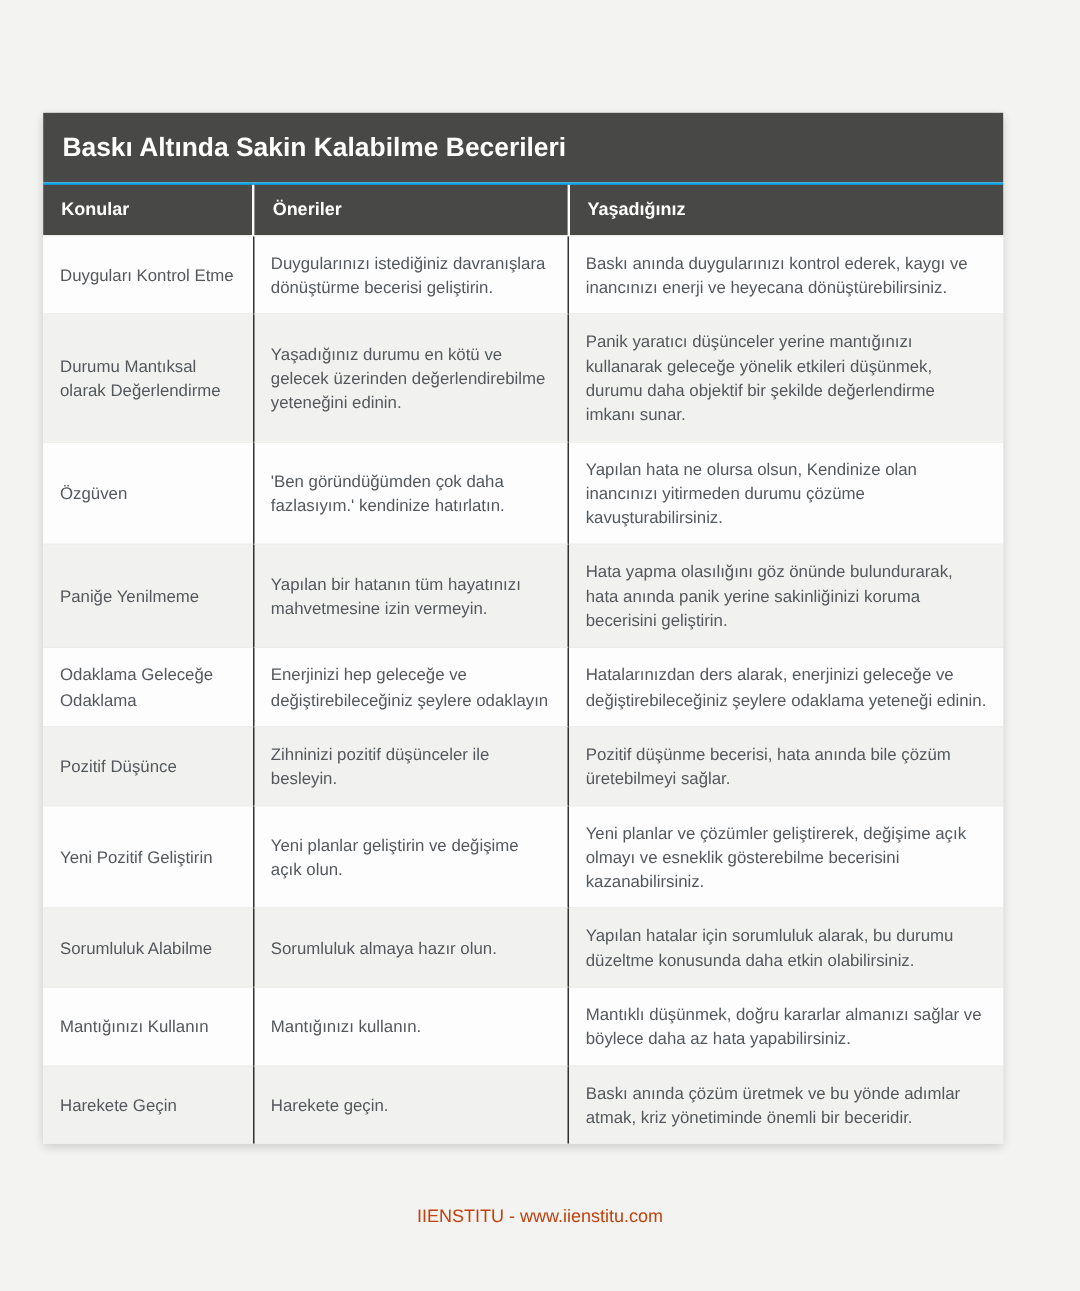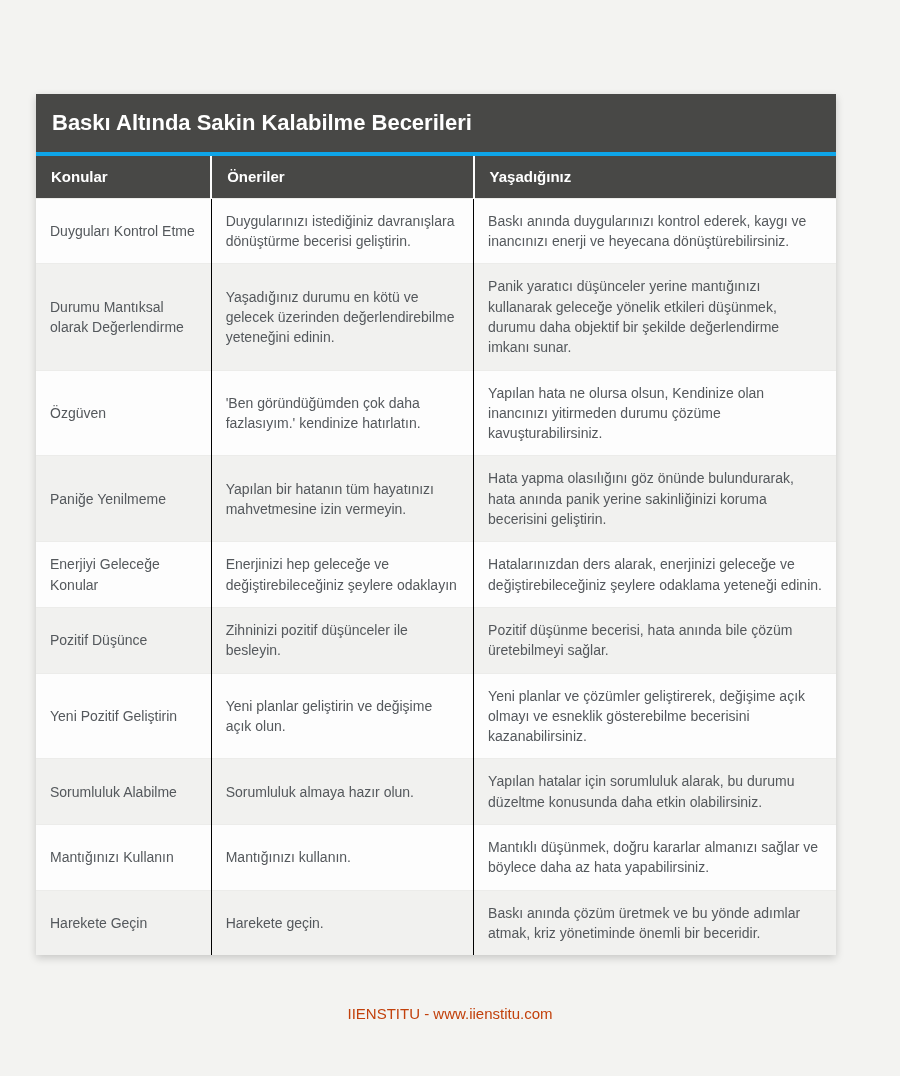--- a/index.html
+++ b/index.html
@@ -40,21 +40,21 @@
   col.c1 { width: 21.9%; }
   col.c2 { width: 32.8%; }
   col.c3 { width: 45.3%; }
   table.skills th {
     background: #484846;
     color: #ffffff;
     text-align: left;
     font-size: 15px;
     font-weight: bold;
     padding: 11px 15px;
-    border-top: 4px solid #0ea5e9;
+    border-top: 2px solid #0ea5e9;
     border-left: 2px solid #fdfdfd;
     line-height: 1.3;
   }
   table.skills th:first-child { border-left: none; }
   table.skills td {
     font-size: 14px;
     color: #54585c;
     line-height: 1.45;
     padding: 12px 14px;
     vertical-align: middle;
@@ -108,21 +108,21 @@
           <td>Özgüven</td>
           <td>'Ben göründüğümden çok daha fazlasıyım.' kendinize hatırlatın.</td>
           <td>Yapılan hata ne olursa olsun, Kendinize olan inancınızı yitirmeden durumu çözüme kavuşturabilirsiniz.</td>
         </tr>
         <tr>
           <td>Paniğe Yenilmeme</td>
           <td>Yapılan bir hatanın tüm hayatınızı mahvetmesine izin vermeyin.</td>
           <td>Hata yapma olasılığını göz önünde bulundurarak, hata anında panik yerine sakinliğinizi koruma becerisini geliştirin.</td>
         </tr>
         <tr>
-          <td>Enerjiyi Geleceğe Konular</td>
+          <td>Odaklama Geleceğe Odaklama</td>
           <td>Enerjinizi hep geleceğe ve değiştirebileceğiniz şeylere odaklayın</td>
           <td>Hatalarınızdan ders alarak, enerjinizi geleceğe ve değiştirebileceğiniz şeylere odaklama yeteneği edinin.</td>
         </tr>
         <tr>
           <td>Pozitif Düşünce</td>
           <td>Zihninizi pozitif düşünceler ile besleyin.</td>
           <td>Pozitif düşünme becerisi, hata anında bile çözüm üretebilmeyi sağlar.</td>
         </tr>
         <tr>
           <td>Yeni Pozitif Geliştirin</td>

